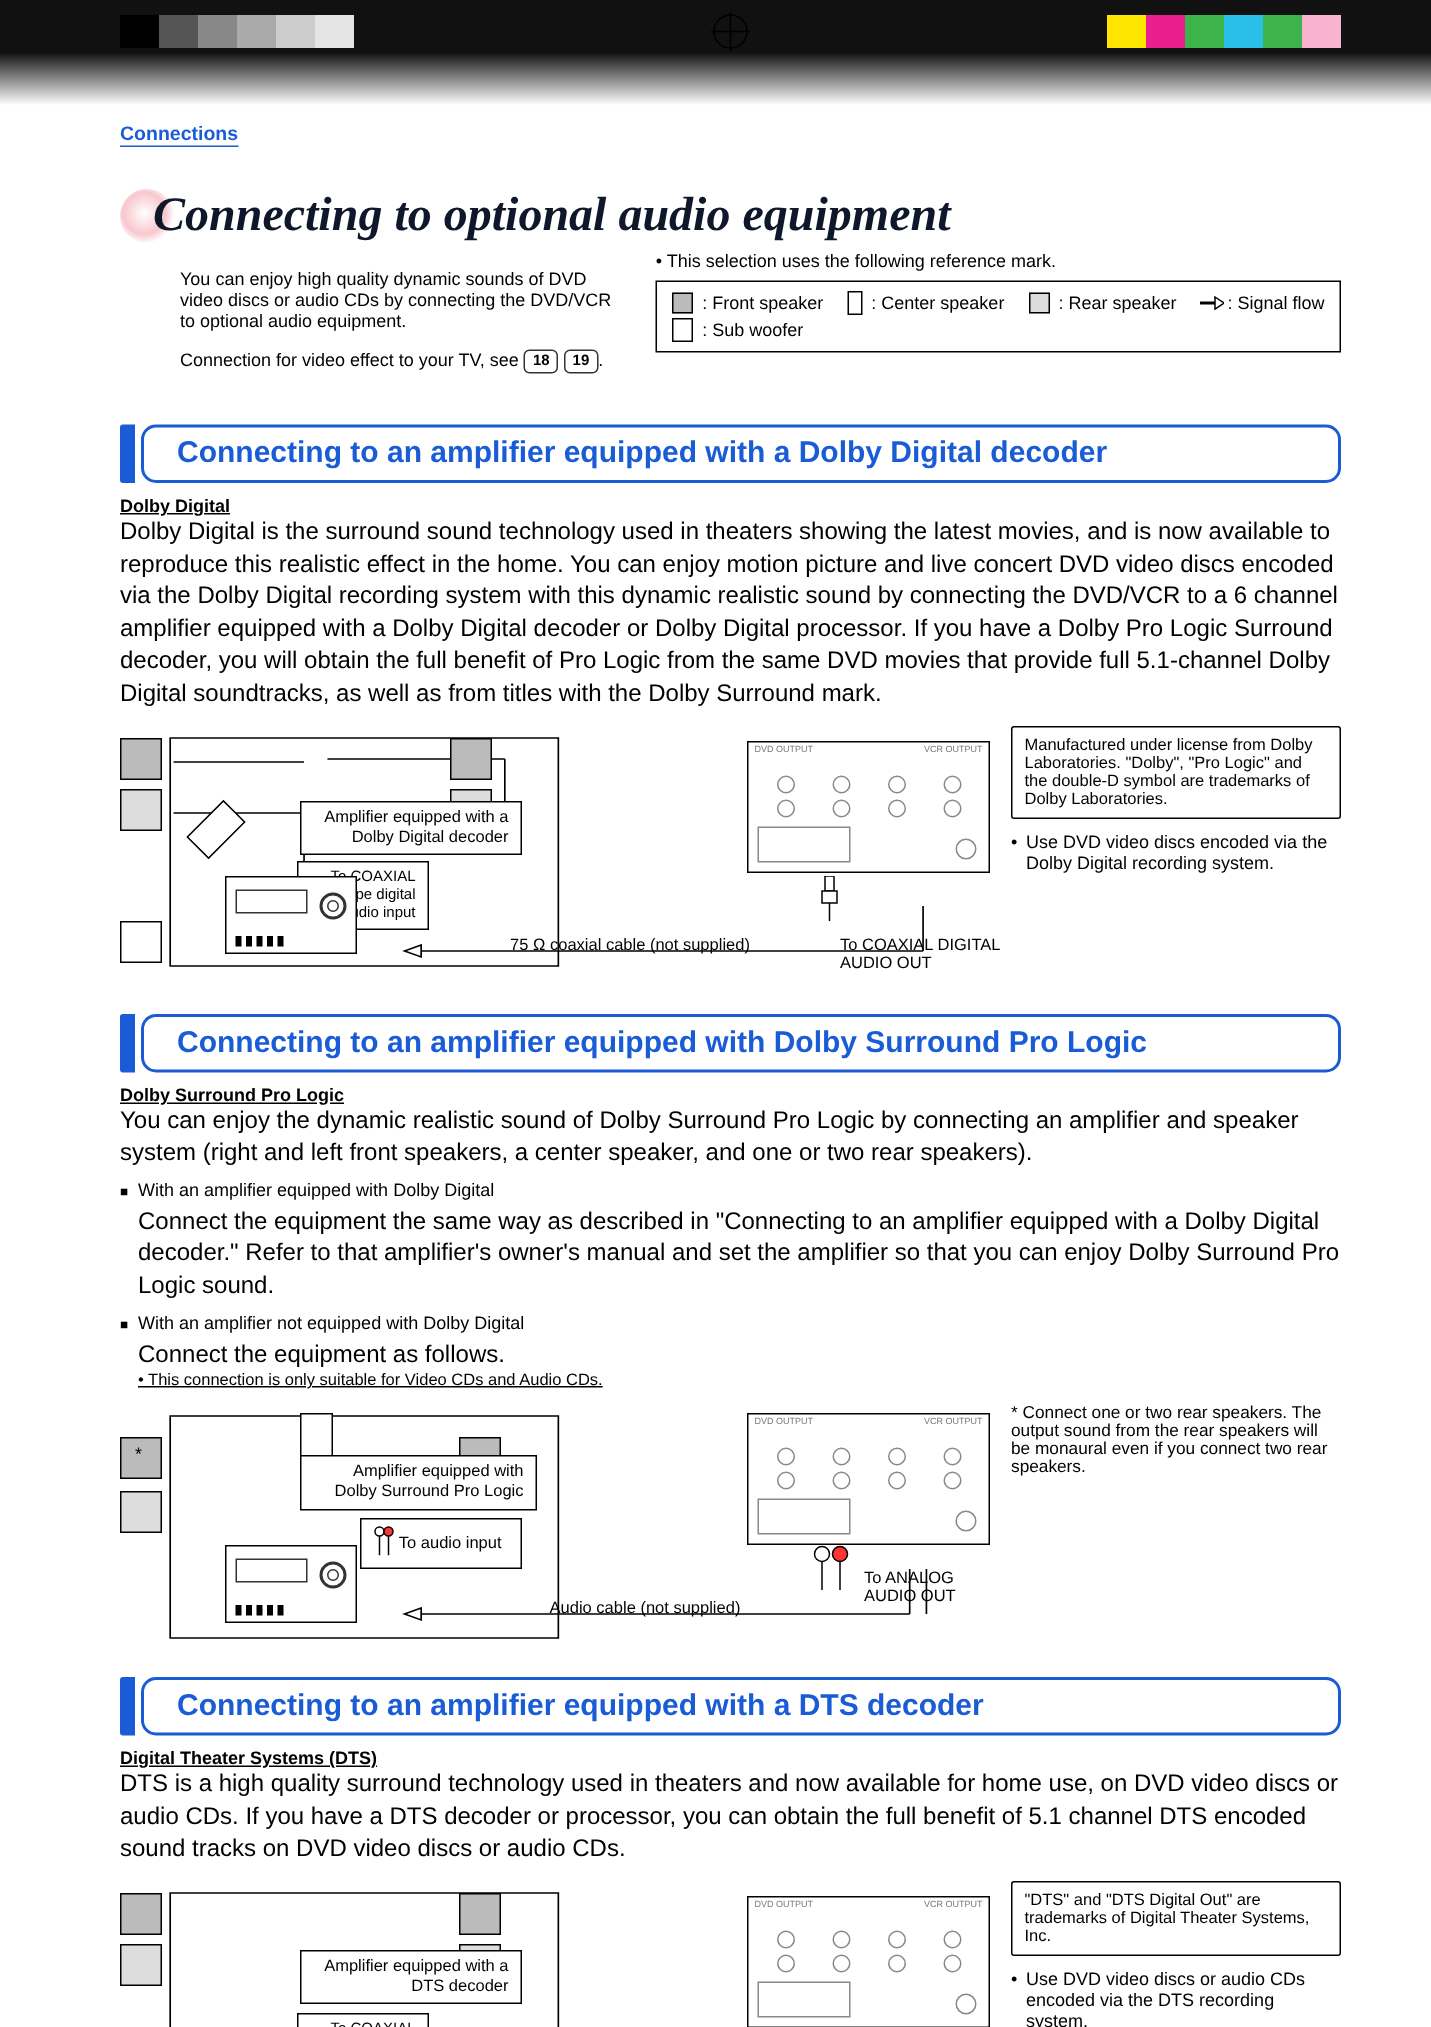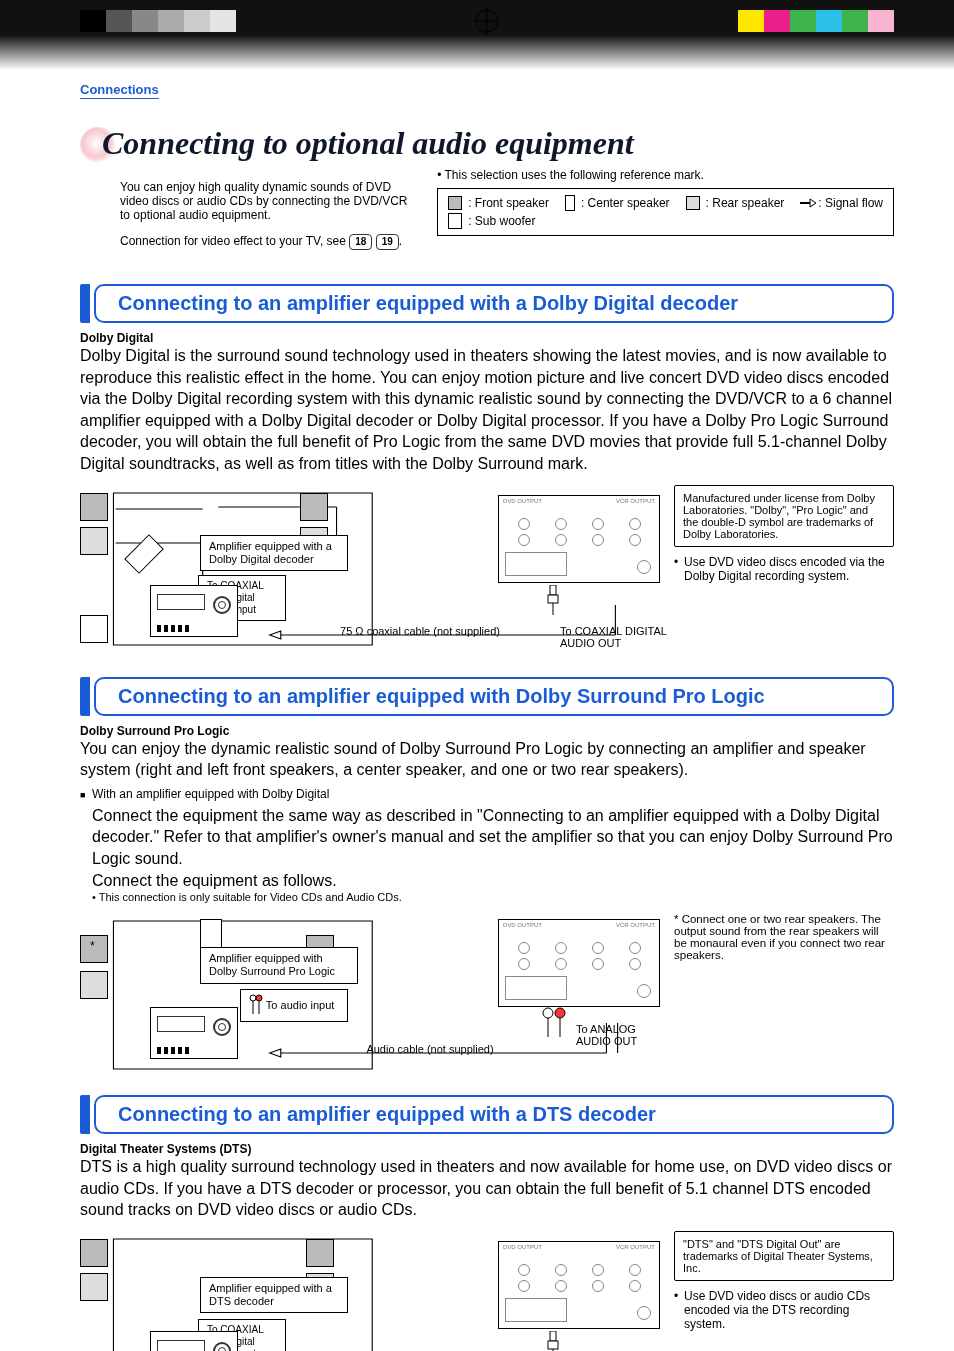--- a/index.html
+++ b/index.html
@@ -113,21 +113,21 @@
   }
   .block-heading {
     flex:1;
     border: 2px solid #1a5cd6;
     border-radius: 10px;
     padding: 6px 22px;
     color: #1a5cd6;
     font-weight: bold;
     font-size: 20px;
   }
-  .subhead { font-weight: bold; font-size: 12px; margin-top:4px; }
+  .subhead { font-weight: bold; font-size: 12px; margin-top:4px;text-decoration:underline; }
   .bodytext { font-size: 16px; line-height: 1.35; }
   .bulleted { font-size:12px; margin:6px 0 4px 0; padding-left:12px; position:relative; }
   .bulleted::before { content:"■"; font-size:9px; position:absolute; left:0; top:3px; }
   .small { font-size:11px; }
 
   .diagram-row {
     display:flex;
     gap:14px;
     margin-top:10px;
     align-items:flex-start;
@@ -150,21 +150,21 @@
   .diagram .pos-ml { left:0; top:76px; }
   .diagram .pos-tr { left:220px; top:8px; }
   .diagram .pos-tr2 { left:220px; top:42px; }
   .diagram .pos-cc { left:108px; top:26px; }
 
   .amp-box {
     position:absolute;
     border:1px solid #000;
     padding:4px 8px;
     font-size:11px;
-    text-align:left;
+    text-align:right;
     background:#fff;
     line-height:1.2;
   }
   .vcr-box {
     position:absolute;
     border:1px solid #000;
     width:160px; height:86px;
     right:160px; top:10px;
     background:#fff;
   }
@@ -400,22 +400,23 @@
   <div class="block-heading-wrap">
     <div class="blue-bar"></div>
     <div class="block-heading">Connecting to an amplifier equipped with Dolby Surround Pro Logic</div>
   </div>
   <div class="subhead">Dolby Surround Pro Logic</div>
   <div class="bodytext">You can enjoy the dynamic realistic sound of Dolby Surround Pro Logic by connecting an amplifier and speaker system (right and left front speakers, a center speaker, and one or two rear speakers).</div>
 
   <div class="bulleted">With an amplifier equipped with Dolby Digital</div>
   <div class="bodytext" style="padding-left:12px;">Connect the equipment the same way as described in "Connecting to an amplifier equipped with a Dolby Digital decoder." Refer to that amplifier's owner's manual and set the amplifier so that you can enjoy Dolby Surround Pro Logic sound.</div>
 
+  <div class="bulleted">With an amplifier not equipped with Dolby Digital</div>
   <div class="bodytext" style="padding-left:12px;">Connect the equipment as follows.</div>
-  <div class="small" style="padding-left:12px;">• This connection is only suitable for Video CDs and Audio CDs.</div>
+  <div class="small" style="padding-left:12px;text-decoration:underline;">• This connection is only suitable for Video CDs and Audio CDs.</div>
 
   <div class="diagram-row">
     <div class="diagram" style="height:160px;">
       <svg class="svg-line" style="left:0;top:0;width:100%;height:100%;" viewBox="0 0 520 160" preserveAspectRatio="none">
         <rect x="30" y="8" width="232" height="148" fill="none" stroke="#000"></rect>
         <line x1="180" y1="140" x2="472" y2="140" stroke="#000"></line>
         <polygon points="180,136 170,140 180,144" fill="#fff" stroke="#000"></polygon>
         <line x1="472" y1="140" x2="472" y2="110" stroke="#000"></line>
         <line x1="482" y1="140" x2="482" y2="110" stroke="#000"></line>
       </svg>

